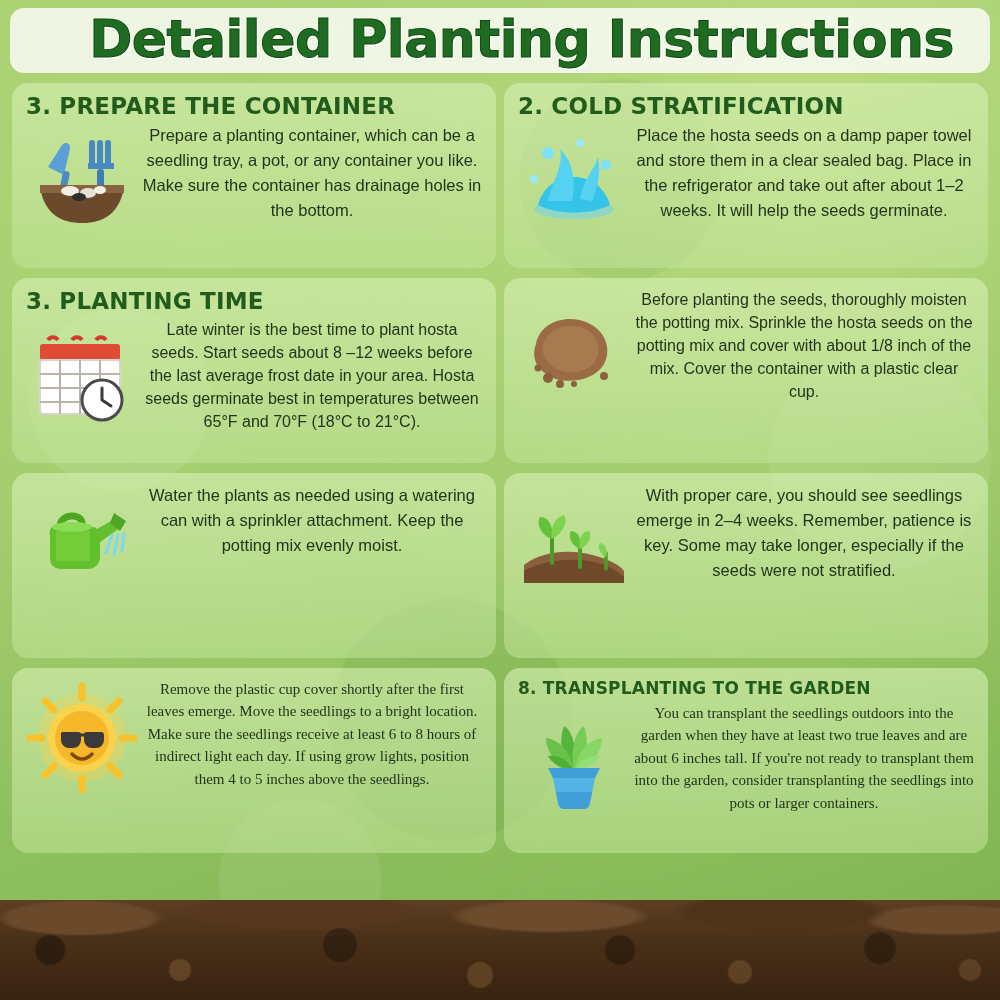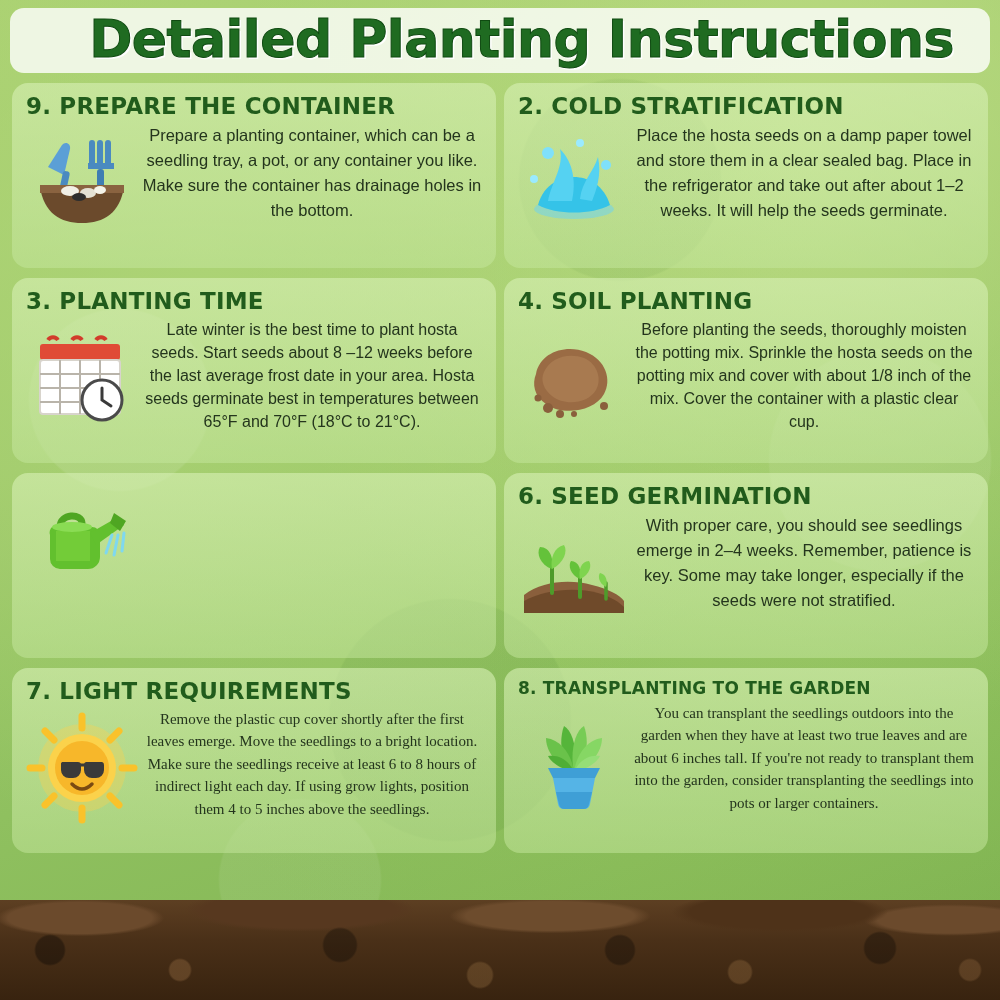--- a/index.html
+++ b/index.html
@@ -119,21 +119,21 @@
 
 <div class="leaf-texture"></div>
 
 <div class="title-band">
   <div class="title">Detailed Planting Instructions</div>
 </div>
 
 <div class="grid">
 
   <div class="card">
-    <h2>9. PREPARE THE CONTAINER</h2>
+    <h2>3. PREPARE THE CONTAINER</h2>
     <div class="body-row">
       <div class="icon-box">
         <svg viewBox="0 0 112 112">
           <path d="M22 40 L36 18 C39 14 45 16 44 22 L38 48 Z" fill="#5b9fd6"></path>
           <rect x="36" y="44" width="7" height="18" rx="3" fill="#4a8ac0" transform="rotate(12 39 50)"></rect>
           <path d="M66 16 v22 M74 16 v22 M82 16 v22" stroke="#4a8ac0" stroke-width="6" stroke-linecap="round"></path>
           <path d="M62 36 h26 v6 h-26 z" fill="#4a8ac0"></path>
           <rect x="71" y="42" width="7" height="20" rx="3" fill="#3f7db2"></rect>
           <path d="M14 60 h84 c-4 26 -20 36 -42 36 S18 86 14 60 z" fill="#6b4a2c"></path>
           <path d="M14 58 h84 v8 h-84 z" fill="#8a6340"></path>
@@ -186,21 +186,20 @@
           </g>
           <circle cx="76" cy="78" r="20" fill="#ffffff" stroke="#4a4a4a" stroke-width="3"></circle>
           <path d="M76 66 v12 l9 6" stroke="#3a3a3a" stroke-width="3" fill="none" stroke-linecap="round"></path>
         </svg>
       </div>
       <p>Late winter is the best time to plant hosta seeds. Start seeds about 8 –12 weeks before the last average frost date in your area. Hosta seeds germinate best in temperatures between 65°F and 70°F (18°C to 21°C).</p>
     </div>
   </div>
 
   <div class="card tight">
-    <h2>4. SOIL PLANTING</h2>
     <div class="body-row">
       <div class="icon-box">
         <svg viewBox="0 0 112 112">
           <path d="M18 52 C22 30 48 22 68 30 C88 38 94 58 86 72 C76 90 44 94 28 82 C16 74 14 62 18 52 Z" fill="#9a6b44"></path>
           <path d="M26 50 C32 36 50 30 66 36 C80 42 84 58 78 68 C70 82 46 84 34 74 C26 68 22 58 26 50 Z" fill="#a87a50"></path>
           <circle cx="30" cy="86" r="5" fill="#8a5f3c"></circle>
           <circle cx="42" cy="92" r="4" fill="#8a5f3c"></circle>
           <circle cx="20" cy="76" r="3.5" fill="#8a5f3c"></circle>
           <circle cx="56" cy="92" r="3" fill="#8a5f3c"></circle>
           <circle cx="86" cy="84" r="4" fill="#8a5f3c"></circle>
@@ -220,46 +219,45 @@
           <path d="M88 26 l12 8 -6 10 -10 -8 z" fill="#4fa622"></path>
           <path d="M34 40 C34 26 56 26 56 36" stroke="#4fa622" stroke-width="7" fill="none" stroke-linecap="round"></path>
           <ellipse cx="46" cy="40" rx="20" ry="5" fill="#8adc54"></ellipse>
           <g stroke="#7fd8ef" stroke-width="3" stroke-linecap="round">
             <line x1="86" y1="48" x2="80" y2="66"></line>
             <line x1="92" y1="48" x2="88" y2="68"></line>
             <line x1="98" y1="46" x2="96" y2="64"></line>
           </g>
         </svg>
       </div>
+      <p>Water the plants as needed using a watering can with a sprinkler attachment. Keep the potting mix evenly moist.</p>
     </div>
   </div>
 
   <div class="card">
-    <h2>6. SEED GERMINATION</h2>
     <div class="body-row">
       <div class="icon-box">
         <svg viewBox="0 0 112 112">
           <path d="M6 78 C24 64 52 62 74 68 C90 72 102 78 106 84 L106 96 L6 96 Z" fill="#8a5f3c"></path>
           <path d="M6 84 C28 72 58 70 80 76 C94 80 102 86 106 90 L106 96 L6 96 Z" fill="#6f4a2a"></path>
           <path d="M34 76 v-30" stroke="#4e9b2a" stroke-width="4" stroke-linecap="round"></path>
           <path d="M34 52 C22 48 18 36 22 30 C32 30 36 42 34 52 Z" fill="#64c23a"></path>
           <path d="M34 52 C46 46 50 34 46 28 C36 30 32 42 34 52 Z" fill="#7fd44f"></path>
           <path d="M62 80 v-22" stroke="#4e9b2a" stroke-width="4" stroke-linecap="round"></path>
           <path d="M62 62 C52 58 50 48 53 44 C61 44 64 54 62 62 Z" fill="#64c23a"></path>
           <path d="M62 62 C72 58 74 48 71 44 C63 44 60 54 62 62 Z" fill="#7fd44f"></path>
           <path d="M88 82 v-16" stroke="#4e9b2a" stroke-width="3.5" stroke-linecap="round"></path>
           <path d="M88 70 C80 66 80 58 82 56 C88 57 90 64 88 70 Z" fill="#7fd44f"></path>
         </svg>
       </div>
       <p>With proper care, you should see seedlings emerge in 2–4 weeks. Remember, patience is key. Some may take longer, especially if the seeds were not stratified.</p>
     </div>
   </div>
 
   <div class="card dense">
-    <h2>7. LIGHT REQUIREMENTS</h2>
     <div class="body-row">
       <div class="icon-box">
         <svg viewBox="0 0 112 112">
           <g fill="#ffd24a">
             <circle cx="56" cy="56" r="44" opacity="0.35"></circle>
           </g>
           <g stroke="#f9c22b" stroke-width="7" stroke-linecap="round">
             <line x1="56" y1="4" x2="56" y2="16"></line>
             <line x1="56" y1="96" x2="56" y2="108"></line>
             <line x1="4" y1="56" x2="16" y2="56"></line>

